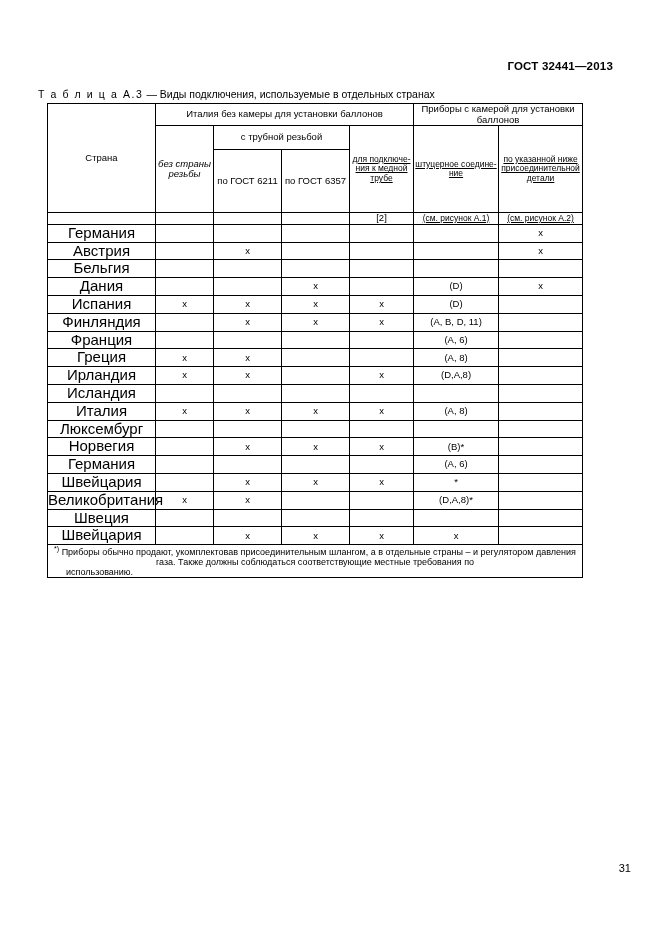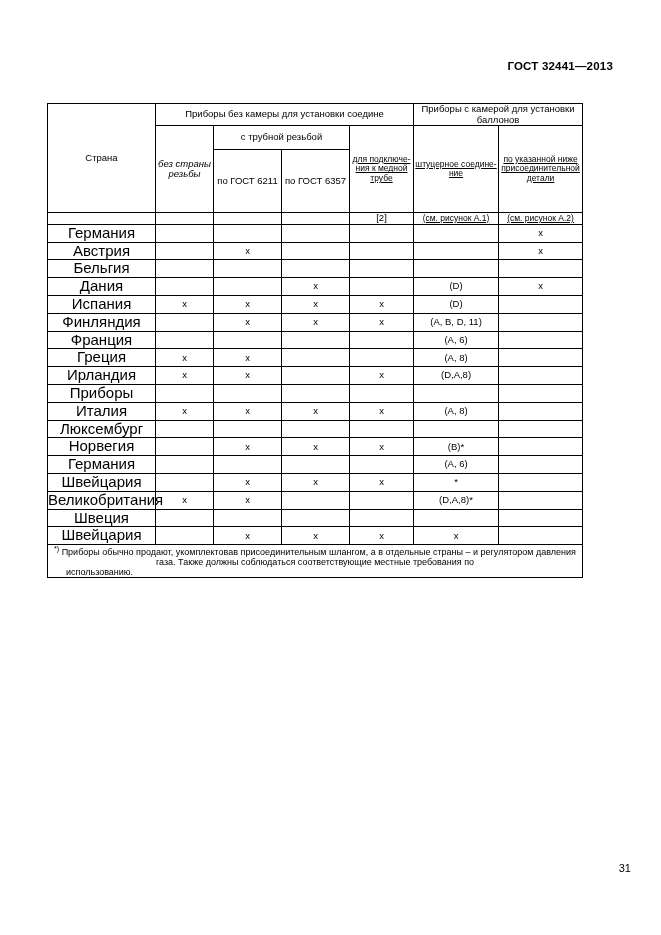--- a/index.html
+++ b/index.html
@@ -102,35 +102,36 @@
   }
   .colgrp-label { padding: 4px 2px; }
 </style>
 </head>
 <body>
 
 <div class="page">
 
   <div class="doc-header">ГОСТ 32441—2013</div>
 
+  <div class="table-caption"><span class="spaced">Т а б л и ц а  А.3</span><span> — Виды подключения, используемые в отдельных странах</span></div>
 
   <table class="main">
     <colgroup>
       <col style="width:108px">
       <col style="width:58px">
       <col style="width:68px">
       <col style="width:68px">
       <col style="width:64px">
       <col style="width:85px">
       <col style="width:84px">
     </colgroup>
     <thead>
       <tr>
         <td class="hdr" rowspan="3">Страна</td>
-        <td class="hdr colgrp-label" colspan="4">Приборы без камеры для установки соедине</td>
+        <td class="hdr colgrp-label" colspan="4">Италия без камеры для установки баллонов</td>
         <td class="hdr colgrp-label" colspan="2">Приборы с камерой для установки баллонов</td>
       </tr>
       <tr>
         <td class="hdr hdr-italic" rowspan="2" style="height:86px">без страны резьбы</td>
         <td class="hdr" colspan="2">с трубной резьбой</td>
         <td class="hdr hdr-small" rowspan="2">для подключе-ния к медной трубе</td>
         <td class="hdr hdr-small" rowspan="2">штуцер­ное соедине­ние</td>
         <td class="hdr hdr-small" rowspan="2">по указан­ной ниже присое­динитель­ной детали</td>
       </tr>
       <tr>
@@ -223,21 +224,21 @@
       <tr>
         <td class="country">Ирландия</td>
         <td class="mark">x</td>
         <td class="mark">x</td>
         <td class="mark"></td>
         <td class="mark">x</td>
         <td class="mark">(D,A,8)</td>
         <td class="mark"></td>
       </tr>
       <tr>
-        <td class="country">Приборы</td>
+        <td class="country">Исландия</td>
         <td class="mark"></td>
         <td class="mark"></td>
         <td class="mark"></td>
         <td class="mark"></td>
         <td class="mark"></td>
         <td class="mark"></td>
       </tr>
       <tr>
         <td class="country">Италия</td>
         <td class="mark">x</td>

